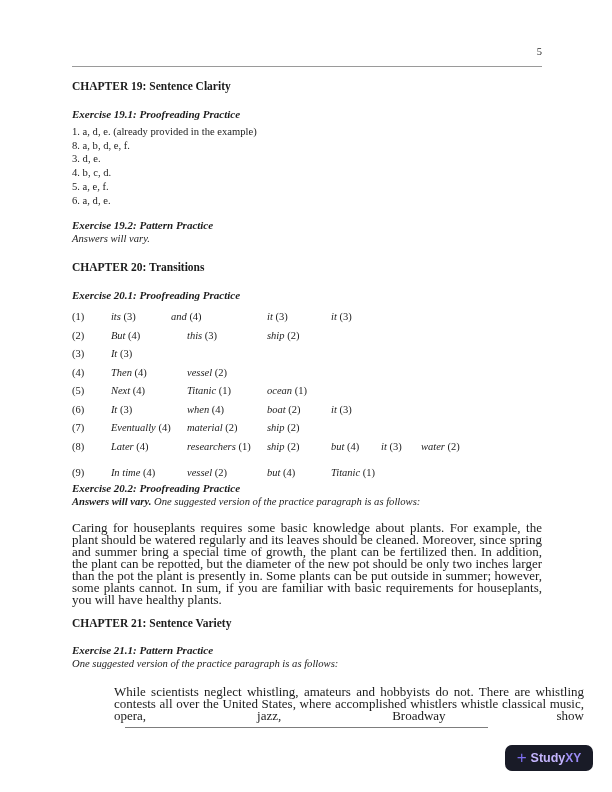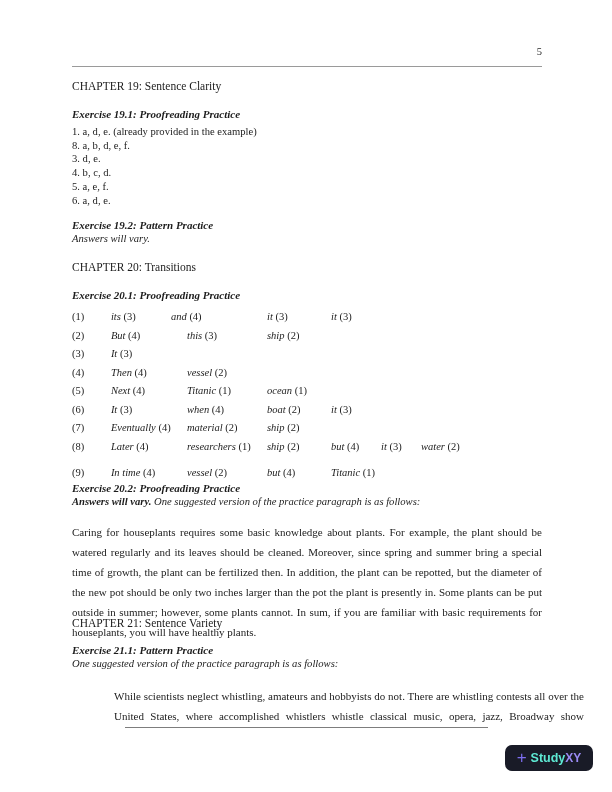--- a/index.html
+++ b/index.html
@@ -16,21 +16,21 @@
   .pagenum{
     top:46px;left:72px;width:470px;
     text-align:right;font-size:10.5px;color:#2a2a2a;
   }
   .toprule{
     top:66px;left:72px;width:470px;height:0;
     border-top:1px solid #9a9a9a;
   }
   .chapter{
     left:72px;width:470px;
-    font-size:11.5px;font-weight:normal;
+    font-size:11.5px;font-weight:bold;
   }
   .ex-title{
     left:72px;width:470px;
     font-size:11px;font-weight:bold;font-style:italic;
   }
   .subnote{
     left:72px;width:470px;
     font-size:10.6px;font-style:italic;
   }
   .subnote b{font-weight:bold;}
@@ -41,40 +41,40 @@
   }
   .trans-table{
     top:311px;left:72px;width:470px;height:167px;
     font-size:10.5px;
   }
   .trans-row{position:absolute;left:0;width:470px;height:18.5px;}
   .trans-cell{position:absolute;top:0;white-space:nowrap;}
   .trans-cell i{font-style:italic;margin-left:24px;}
   .para{
     left:72px;width:470px;
-    font-size:11px;line-height:20px;
+    font-size:13px;line-height:12px;
     text-align:justify;
   }
   .para.force-justify{text-align-last:justify;margin-left:42px;}
   .bottomrule{
     top:727px;left:125px;width:363px;height:0;
     border-top:1px solid #7d7d7d;
   }
   .brand-badge{
     top:745px;left:505px;width:88px;height:26px;
     background:#191b27;border-radius:7px;
     display:flex;align-items:center;justify-content:center;
     font-family:"Liberation Sans", sans-serif;
     cursor:pointer;
   }
   .brand-plus{
     color:#7d6ef0;font-size:17px;font-weight:400;
     line-height:1;margin-right:4px;margin-top:-1px;
   }
-  .brand-study{color:#5eead4;font-size:12.5px;font-weight:bold;}
+  .brand-study{color:#c4b5fd;font-size:12.5px;font-weight:bold;}
   .brand-xy{color:#9b8bf5;font-size:12px;font-weight:bold;}
 </style>
 </head>
 <body>
 
 <div class="page">
 
   <div class="abs pagenum">5</div>
   <div class="abs toprule"></div>
 

